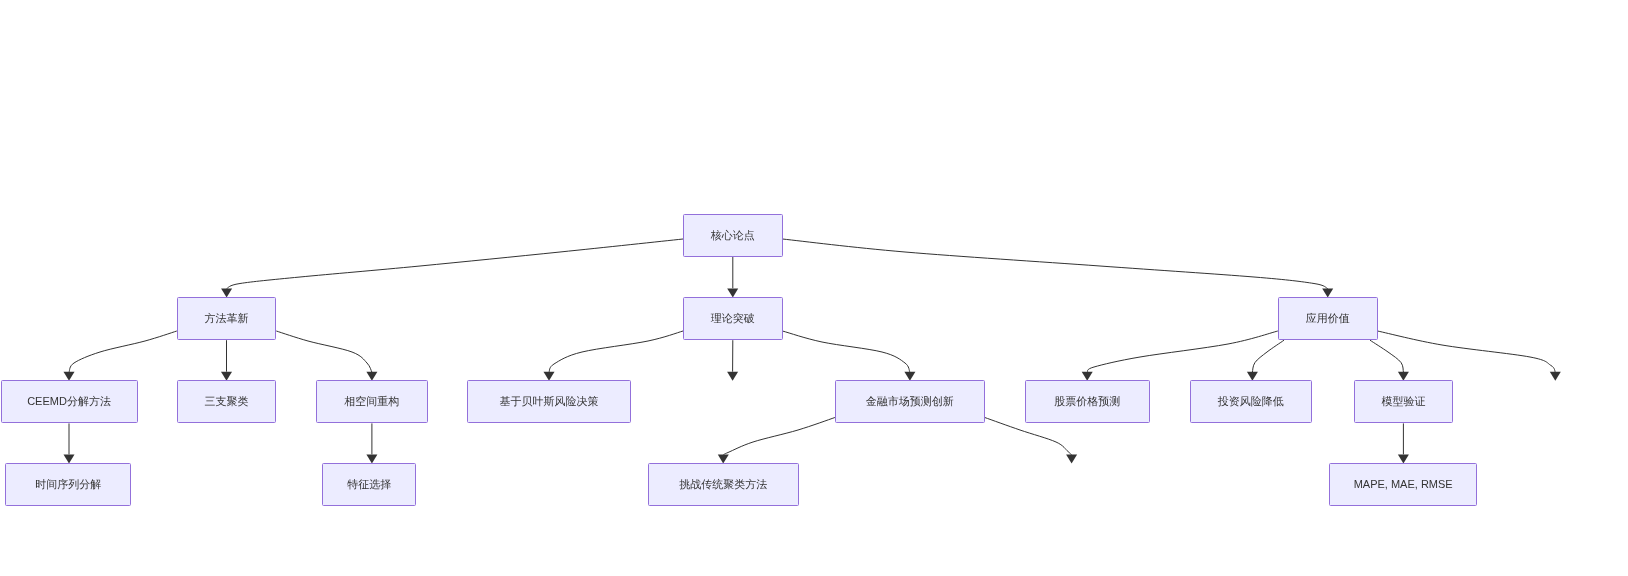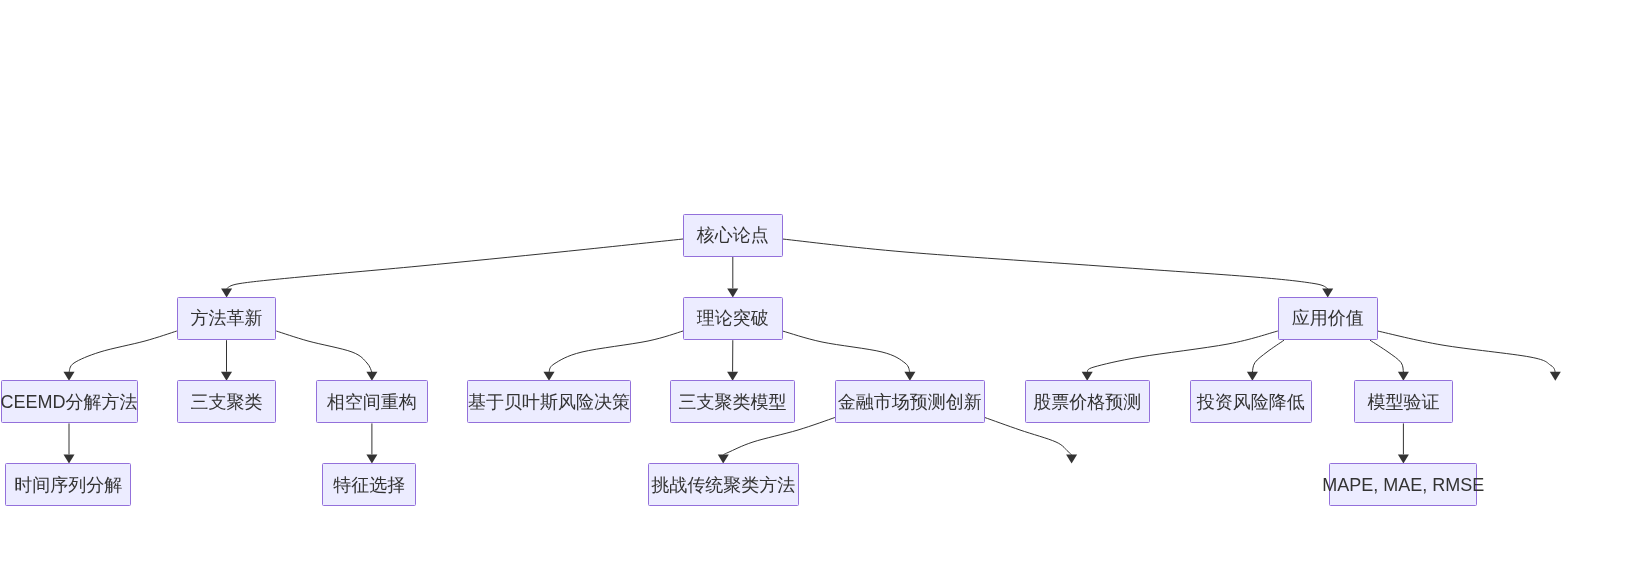--- a/index.html
+++ b/index.html
@@ -3,21 +3,21 @@
 <meta charset="utf-8">
 <style>
   html,body{margin:0;padding:0;background:#ffffff;}
   .canvas{position:relative;width:1628px;height:576px;background:#ffffff;overflow:hidden;
           font-family:"Liberation Sans",sans-serif;}
   .edges{position:absolute;left:0;top:0;}
   .el{fill:none;stroke:#333333;stroke-width:1;}
   .ah{fill:#333333;stroke:none;}
   .node{position:absolute;box-sizing:border-box;background:#ECECFF;border:1px solid #9370DB;
         border-radius:1.5px;display:flex;align-items:center;justify-content:center;}
-  .label{color:#333333;font-size:18px;line-height:1;white-space:nowrap;text-align:center;}
+  .label{color:#333333;font-size:11px;line-height:1;white-space:nowrap;text-align:center;}
 </style>
 </head>
 <body>
 
 <div class="canvas">
   <svg class="edges" width="1628" height="576" viewBox="0 0 1628 576">
     <g>
         <path class="el" d="M732.8,256.8 L732.8,288.3"></path>
         <path class="ah" d="M732.8,297.4 L727.2,288.4 L738.2,288.4 Z"></path>
       </g>
@@ -107,23 +107,20 @@
     </div>
   <div class="node" style="left:176.6px;top:380.2px;width:99.8px;height:43.2px">
       <span class="label">三支聚类</span>
     </div>
   <div class="node" style="left:315.7px;top:380.2px;width:112px;height:43.2px">
       <span class="label">相空间重构</span>
     </div>
   <div class="node" style="left:467.4px;top:380.2px;width:163.2px;height:43.2px">
       <span class="label">基于贝叶斯风险决策</span>
     </div>
-  <div class="node" style="left:670.2px;top:380.2px;width:124.7px;height:43.2px">
-      <span class="label">三支聚类模型</span>
-    </div>
   <div class="node" style="left:834.9px;top:380.2px;width:149.9px;height:43.2px">
       <span class="label">金融市场预测创新</span>
     </div>
   <div class="node" style="left:1024.7px;top:380.2px;width:125.0px;height:43.2px">
       <span class="label">股票价格预测</span>
     </div>
   <div class="node" style="left:1189.7px;top:380.2px;width:122px;height:43.2px">
       <span class="label">投资风险降低</span>
     </div>
   <div class="node" style="left:1353.7px;top:380.2px;width:99.4px;height:43.2px">

